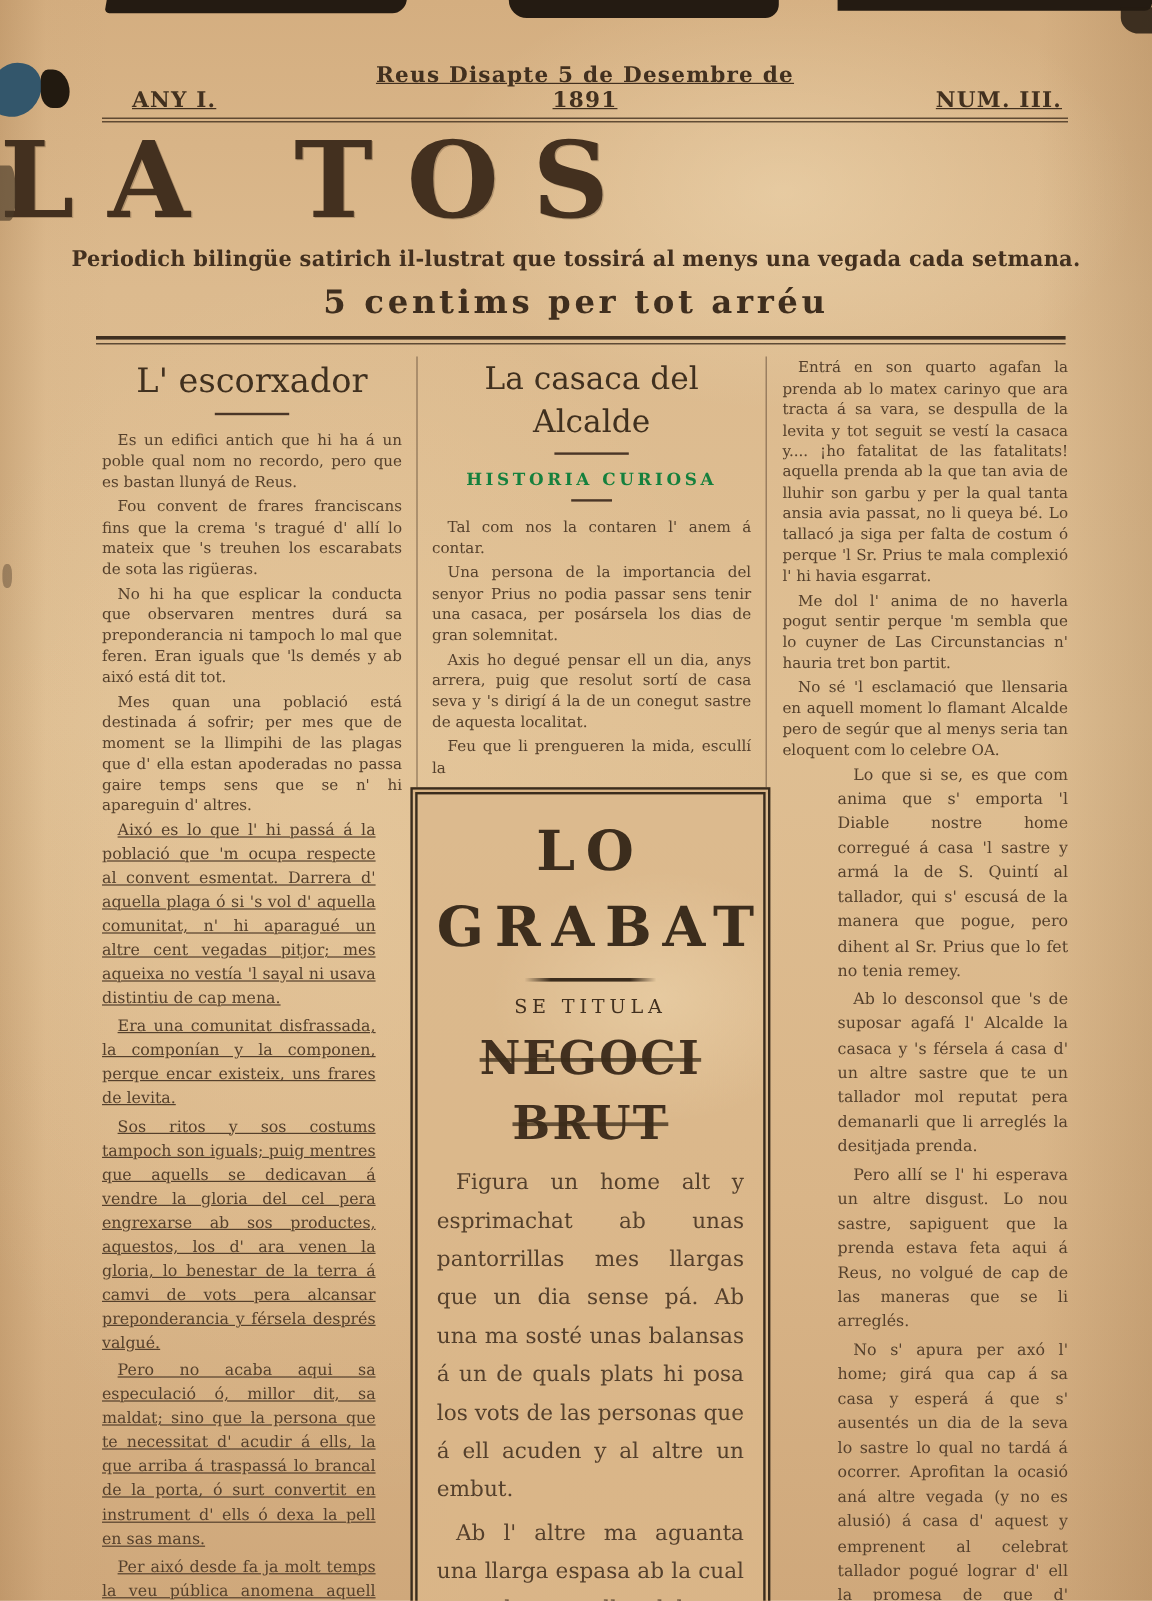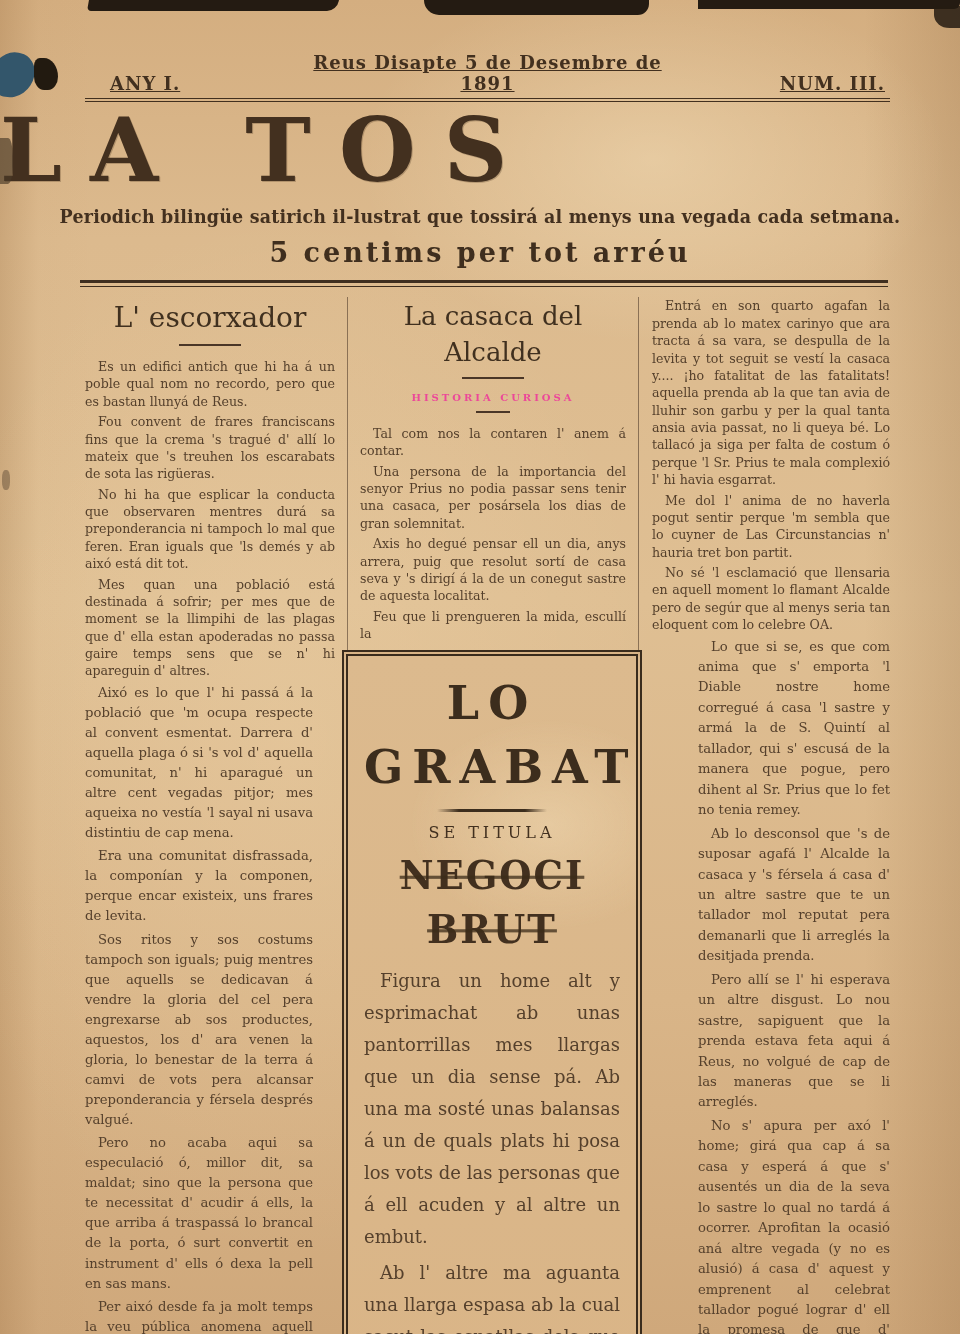--- a/index.html
+++ b/index.html
@@ -68,24 +68,24 @@
   }
   .col { font-size:12.6px; line-height:1.38; text-align:justify; color:#55402c; }
   .col p { text-indent:13px; margin-bottom:3px; }
   .col-left  { width:262px; padding-right:12px; }
   .col-mid   { width:292px; padding:0 12px; border-left:1px solid rgba(70,50,35,0.55); border-right:1px solid rgba(70,50,35,0.55); }
   .col-right { width:251px; padding-left:13px; }
 
   .col-title { text-align:center; font-size:28px; color:#40301f; margin:2px 0 2px; text-indent:0; font-weight:normal; }
   .title-rule { width:62px; height:2px; background:#4a3627; margin:6px auto 12px; }
   .mid-title { font-size:26px; }
-  .hist-sub { text-align:center; font-size:10px; letter-spacing:3px; color:#ec4899; margin-bottom:4px; font-weight:bold; }
+  .hist-sub { text-align:center; font-size:14px; letter-spacing:3px; color:#15803d; margin-bottom:4px; font-weight:bold; }
   .hist-rule { width:34px; height:2px; background:#4a3627; margin:6px auto 12px; }
 
-  .beside-l { padding-right:22px; font-size:13.2px; line-height:1.52; }
+  .beside-l { padding-right:22px; font-size:13.2px; line-height:1.52;text-decoration:underline; }
   .beside-r { padding-left:46px; font-size:13.2px; line-height:1.55; }
 
   
   .grabat-box {
     margin:8px -16px 12px -18px;
     border:6px double #3a2c1d;
     background:
       radial-gradient(ellipse 200px 150px at 70% 20%, rgba(255,240,205,0.3), transparent 70%),
       linear-gradient(180deg, #dcba8e, #d9b486);
     padding:16px 16px 10px;

